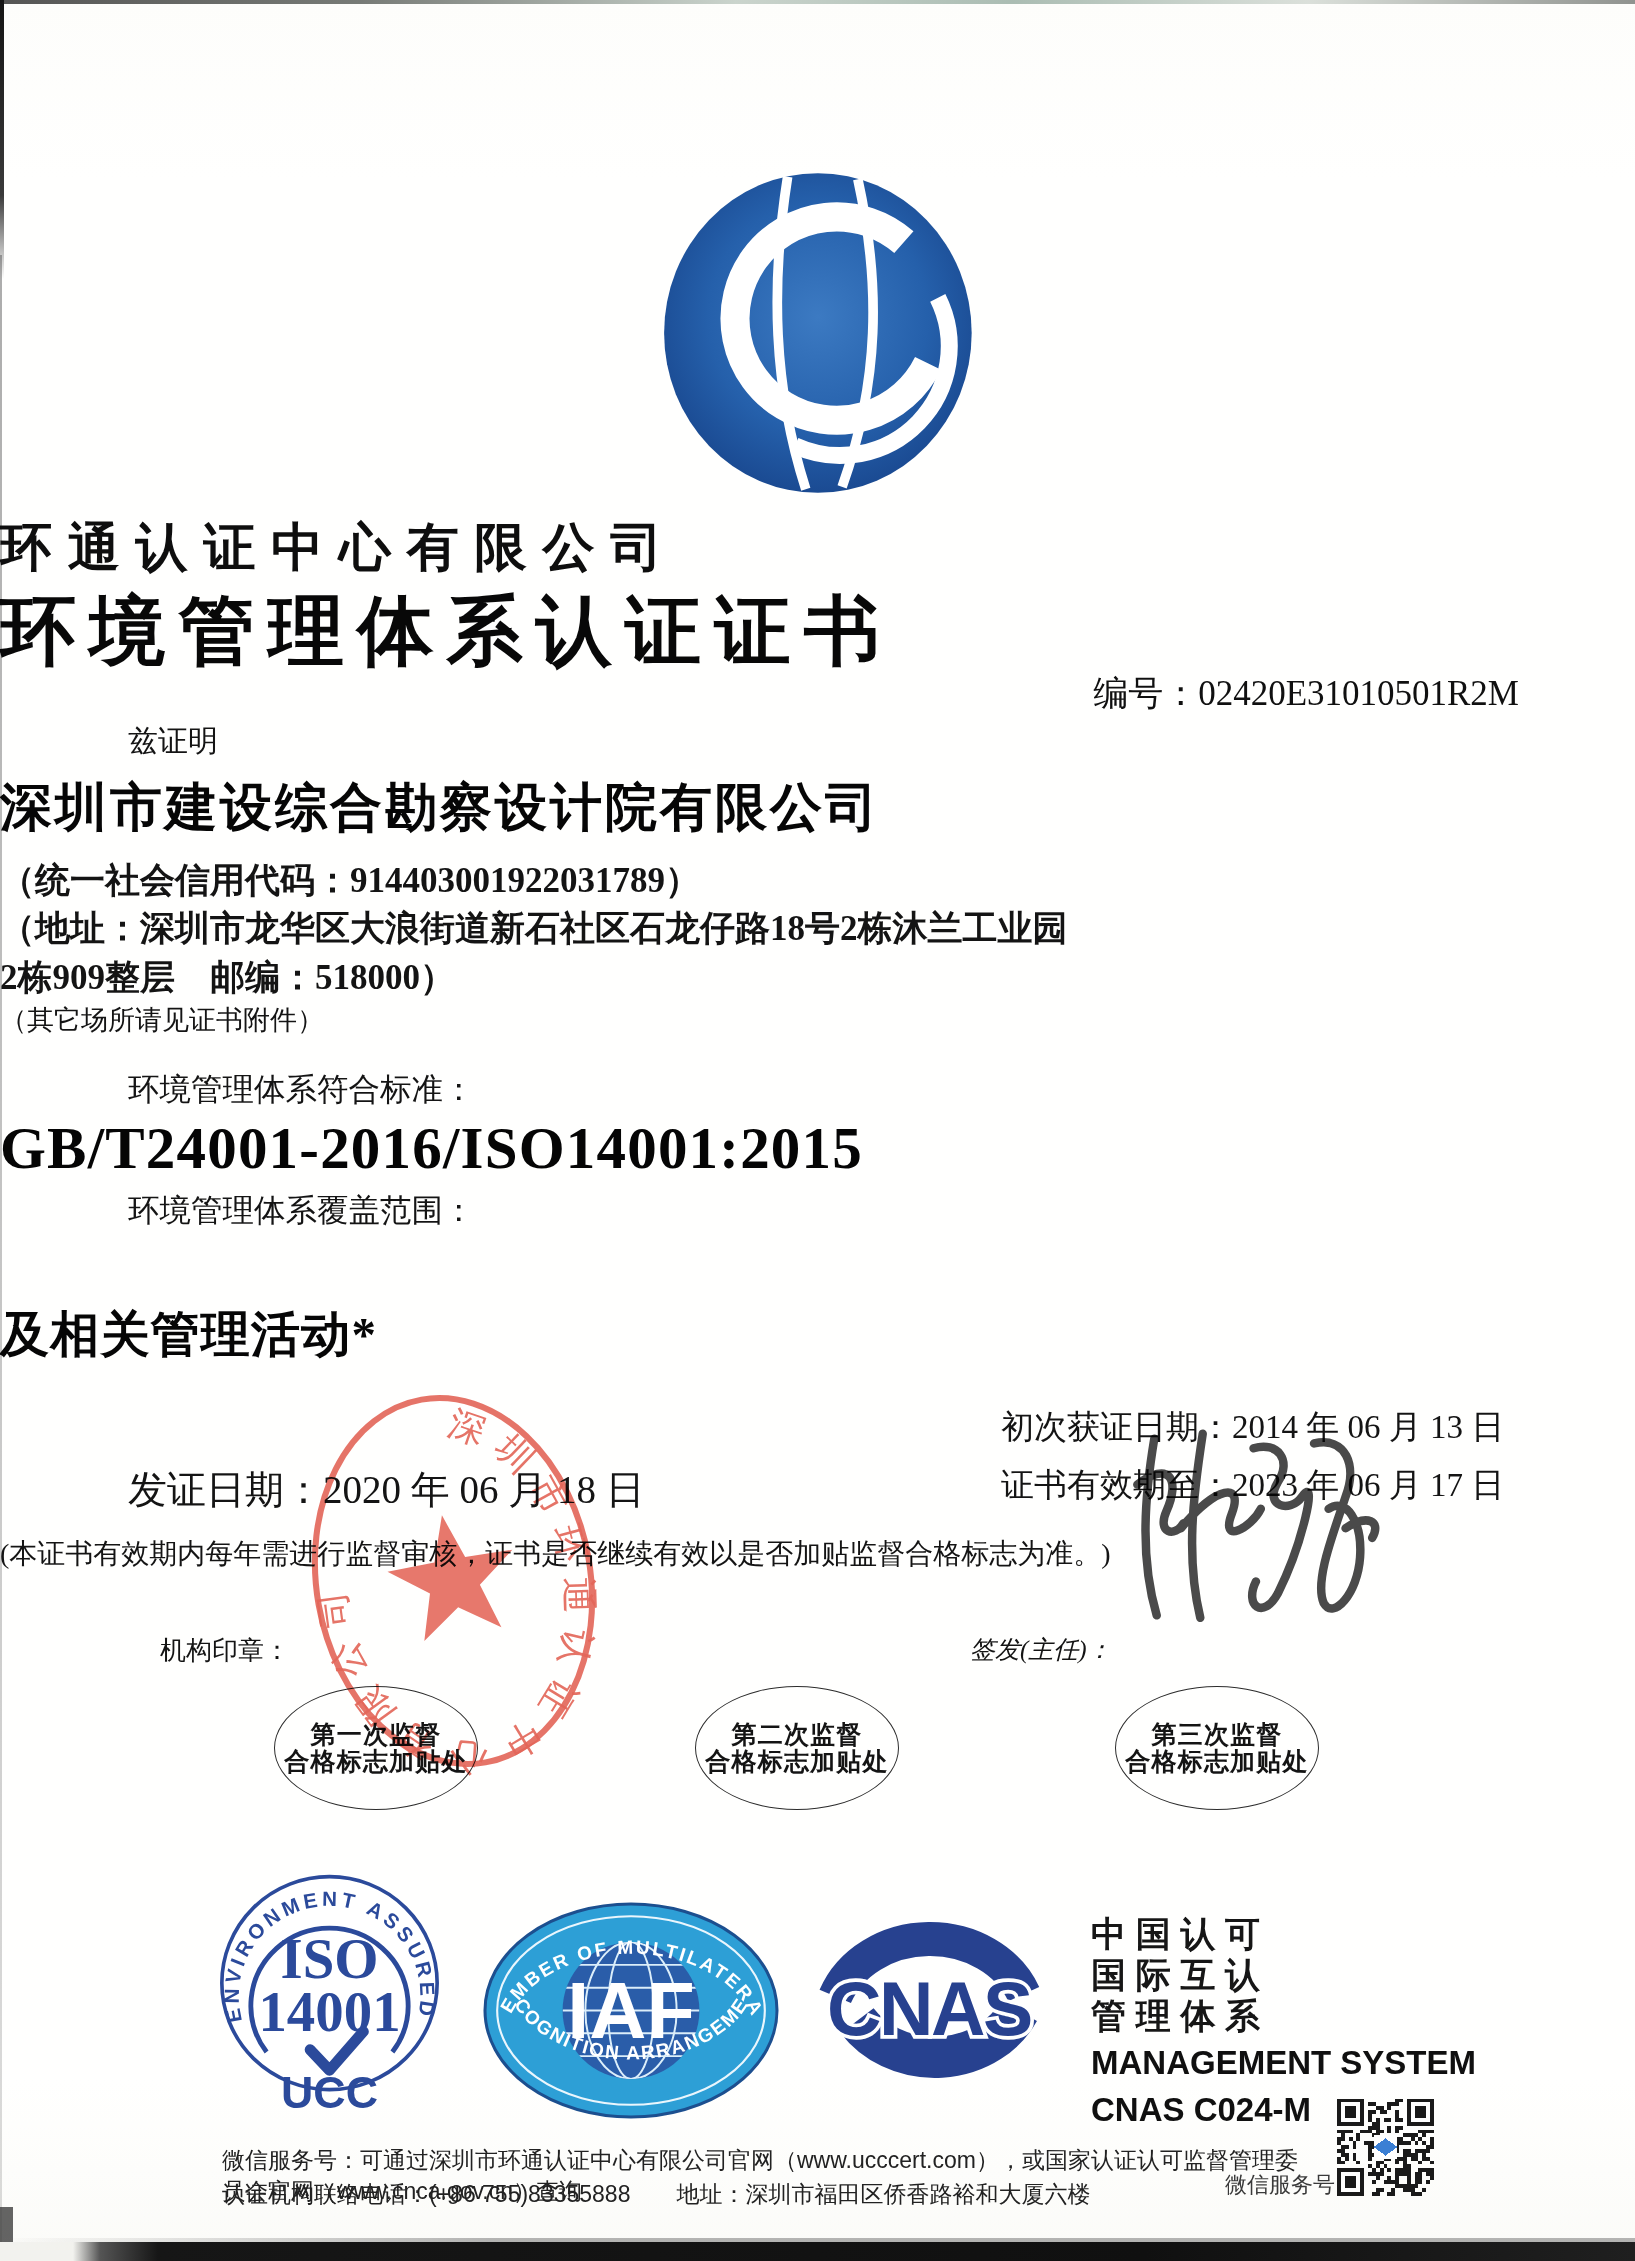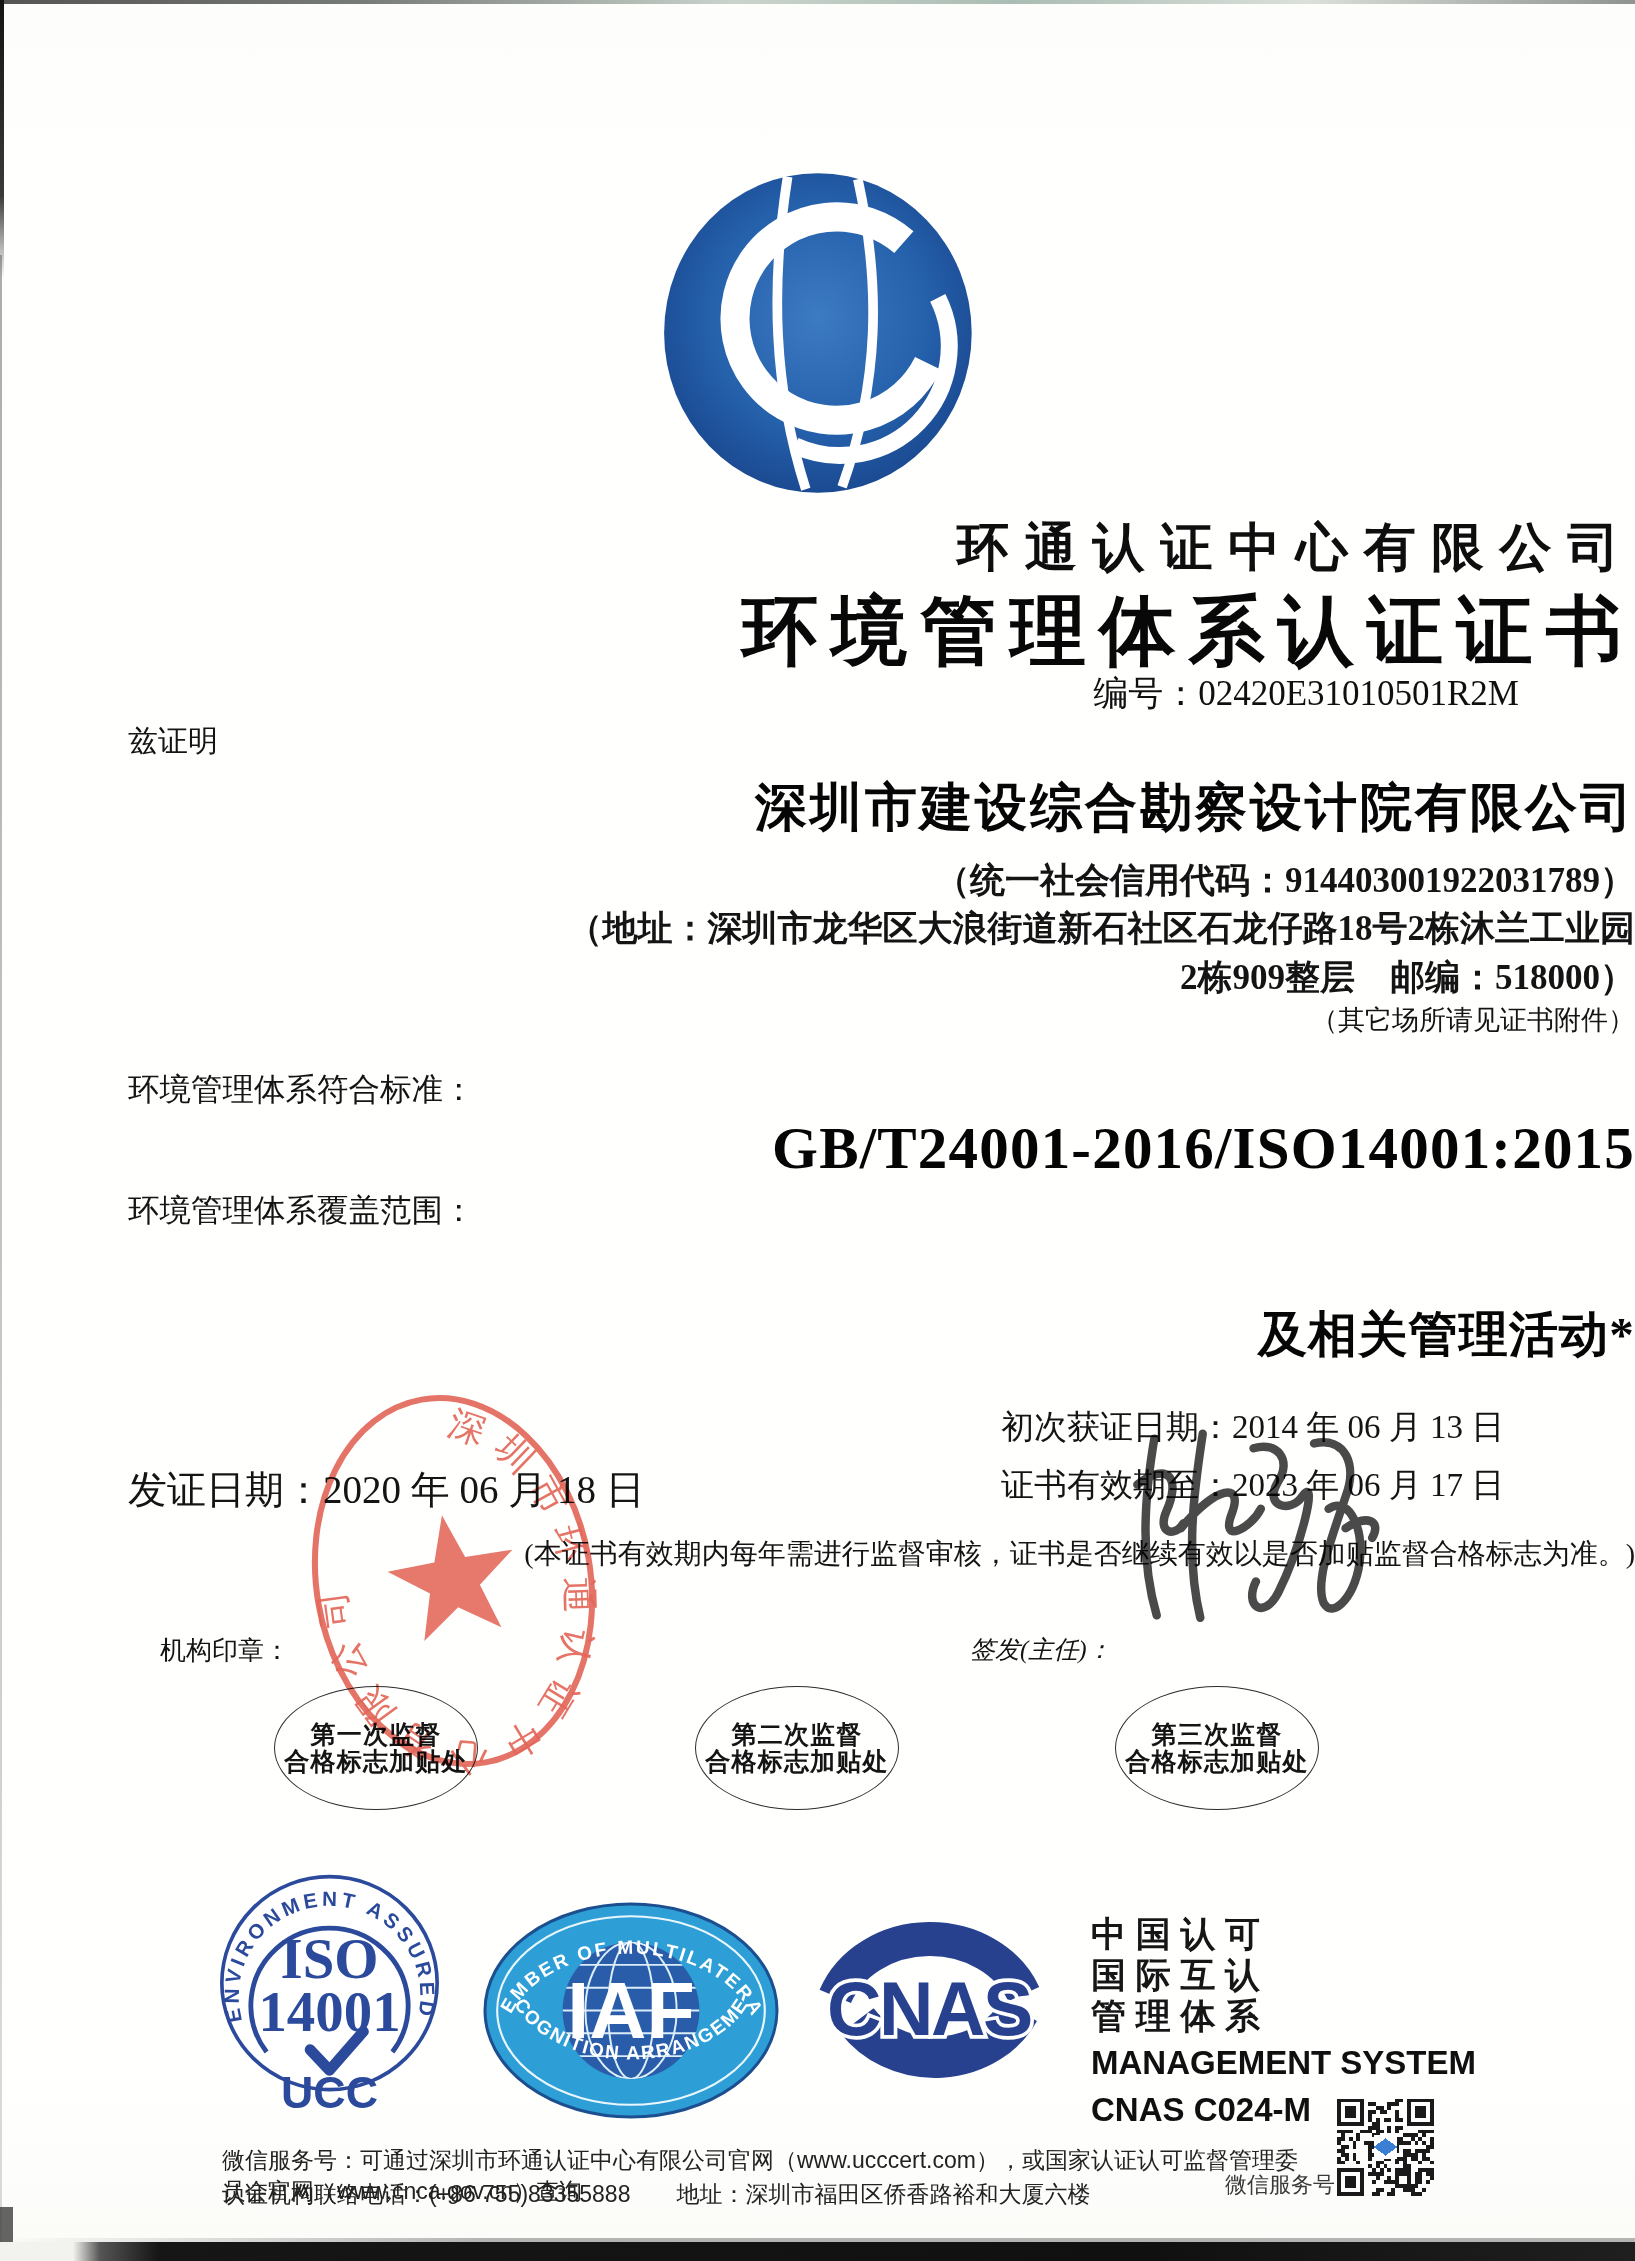--- a/index.html
+++ b/index.html
@@ -3,21 +3,21 @@
 <meta charset="utf-8">
 <style>
   html,body{margin:0;padding:0;background:#e8e8e4;}
   .page{
     position:relative;width:1635px;height:2261px;margin:0 auto;
     background:linear-gradient(180deg,#fdfdfb 0%,#fffffe 8%,#fffffe 92%,#fbfbf8 100%);
     overflow:hidden;color:#141414;
     font-family:"Liberation Serif","DejaVu Serif",serif;
   }
   .abs{position:absolute;}
-  .ctr{left:0;width:1635px;text-align:right;}
+  .ctr{left:0;width:1635px;text-align:left;}
   
   .scan-top{left:0;top:0;width:1635px;height:4.2px;
     background:linear-gradient(90deg,#1d1d1d 0%,#4a4f4a 22%,#b9c6bd 45%,#8fa79b 62%,#cfd6cf 80%,#6b6f6b 100%);opacity:.75;}
   .scan-left{left:0;top:0;width:4.2px;height:279px;background:linear-gradient(180deg,#141414,#3a3a3a 70%,rgba(60,60,60,0));}
   .scan-left2{left:0;top:255px;width:2.4px;height:2007px;background:linear-gradient(180deg,rgba(90,90,90,.5),rgba(120,120,120,.25));}
   .scan-nub{left:0;top:2207px;width:13.3px;height:35px;background:#3d3d3d;opacity:.8;}
   .scan-bottom{left:0;top:2242px;width:1635px;height:19px;
     background:linear-gradient(90deg,#f2f2ee 0px,#f2f2ee 73px,#555 100px,#161616 158px,#101010 70%,#1f1f1f 100%);}
   .scan-bottom-line{left:0;top:2238px;width:1635px;height:4.8px;background:linear-gradient(90deg,rgba(150,150,150,0) 0,rgba(120,120,120,.55) 30%,rgba(120,120,120,.55) 100%);}
   

